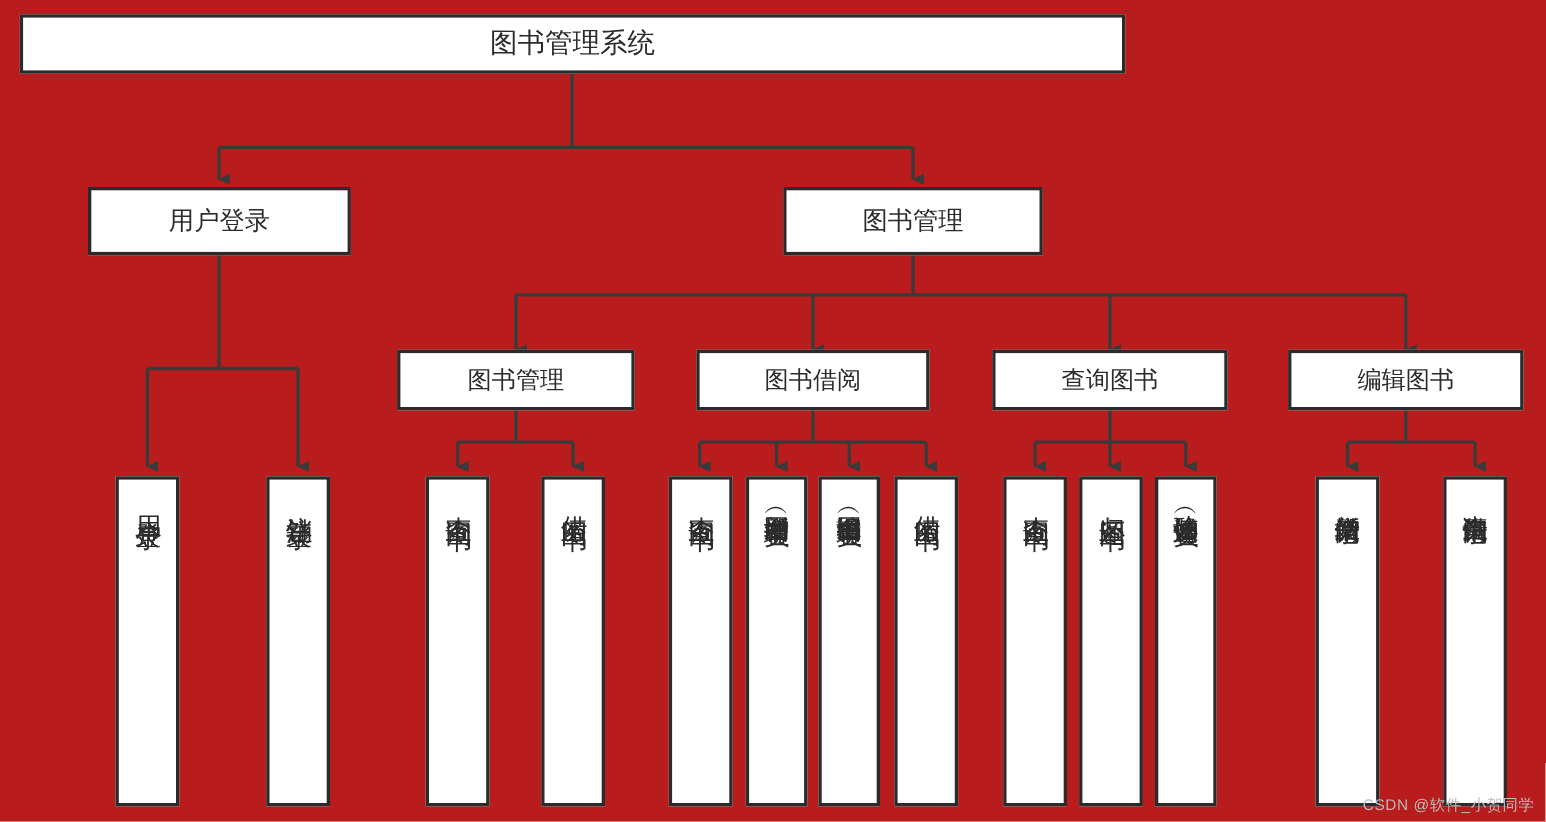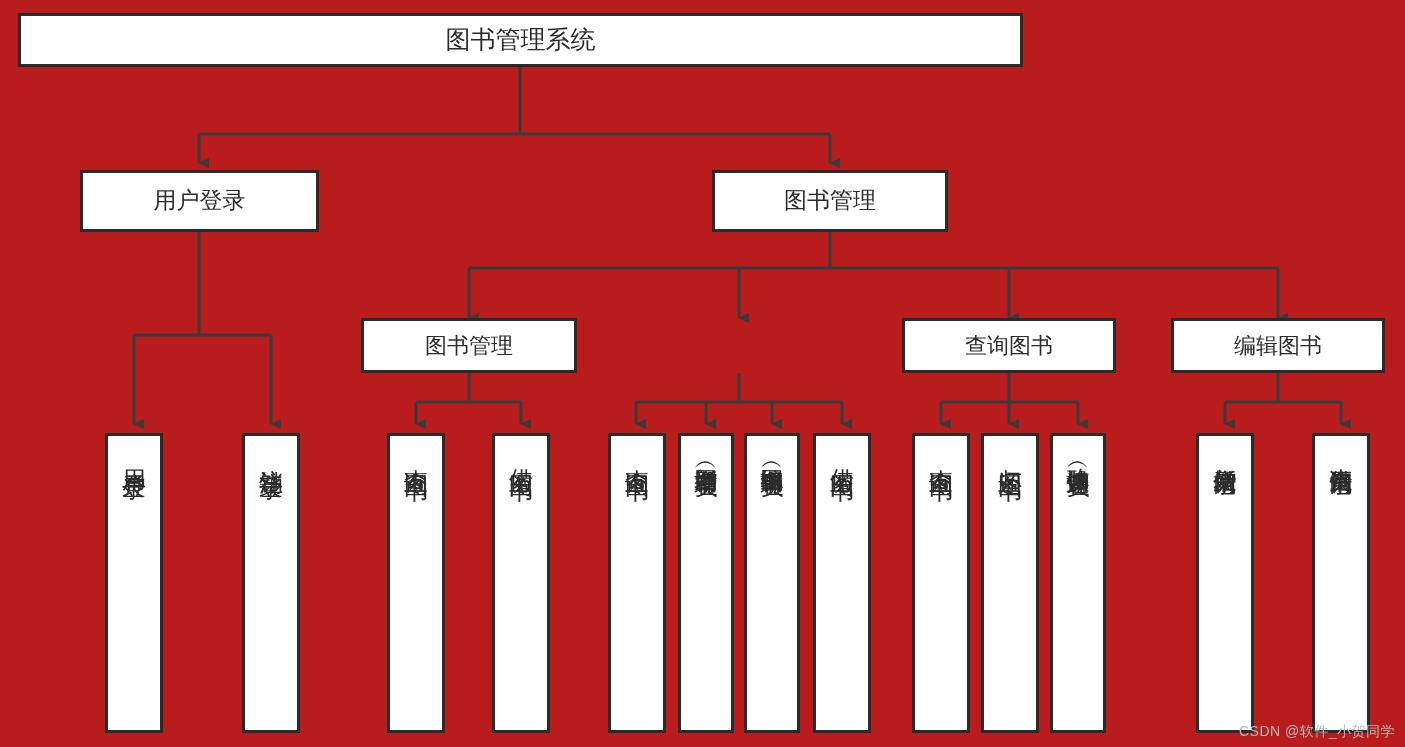--- a/index.html
+++ b/index.html
@@ -153,20 +153,23 @@
   </div>
 
   <div class="node h1" style="left:712px; top:170px; width:236px; height:62px;">
     <span class="label">图书管理</span>
   </div>
 
   <div class="node h2" style="left:361px; top:318px; width:216px; height:55px;">
     <span class="label">图书管理</span>
   </div>
 
+  <div class="node h2" style="left:633px; top:318px; width:212px; height:55px;">
+    <span class="label">图书借阅</span>
+  </div>
 
   <div class="node h2" style="left:902px; top:318px; width:214px; height:55px;">
     <span class="label">查询图书</span>
   </div>
 
   <div class="node h2" style="left:1171px; top:318px; width:214px; height:55px;">
     <span class="label">编辑图书</span>
   </div>
 
   <div class="node leaf" style="left:105px; top:433px; width:58px; height:300px;">

